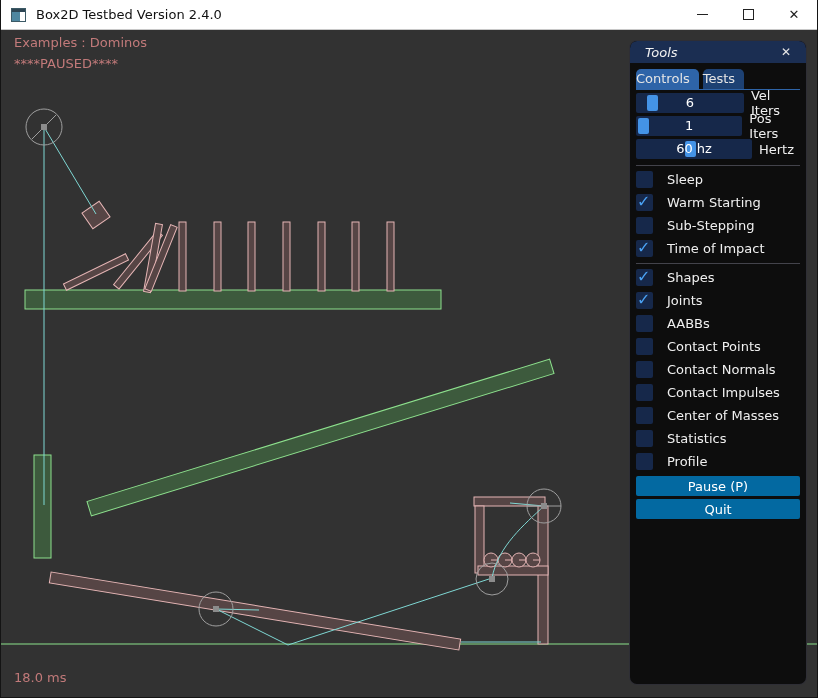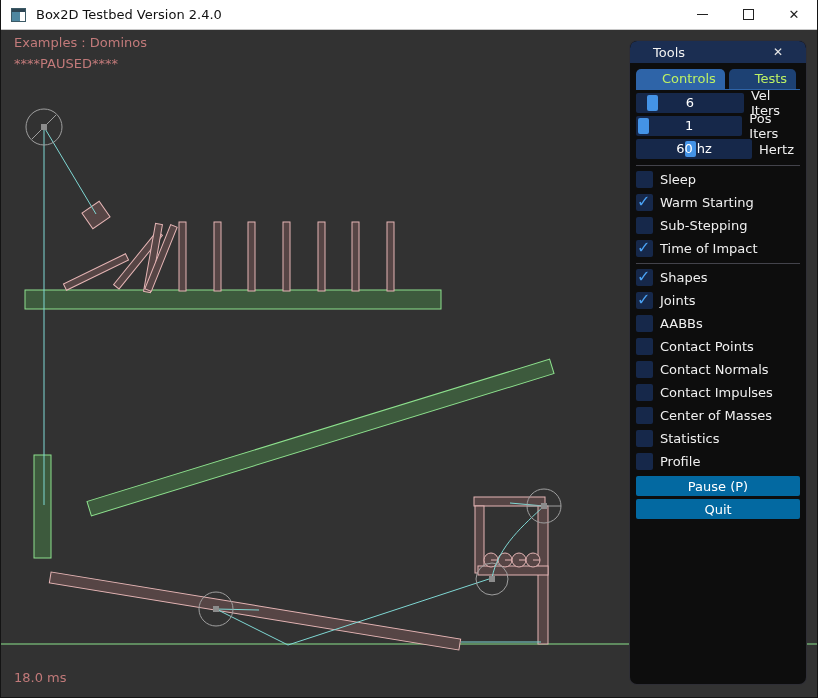--- a/index.html
+++ b/index.html
@@ -26,38 +26,38 @@
   .pink-line{stroke:#e5b5b5;stroke-width:1;fill:none;}
   .joint{stroke:#7fd8d4;stroke-width:1;fill:none;}
   .gray-circle{fill:none;stroke:#9f9f9f;stroke-width:1;}
   .gray-line{stroke:#9f9f9f;stroke-width:1;}
   .anchor{fill:#8c8c8c;}
   .ground{stroke:#8be28b;stroke-width:1;}
   .overlay-text{position:absolute;left:13px;font-size:13px;color:#c27a7a;white-space:pre;}
   
   #panel{position:absolute;left:628px;top:40px;width:178px;height:645px;background:#0d0d0d;
          border:1px solid rgba(110,110,128,0.35);border-radius:8px;overflow:hidden;}
-  #panel-title{height:22px;background:#1b2e52;display:flex;align-items:center;padding:0 23px;
-               color:#f2f2f2;font-size:13px;border-radius:7px 7px 0 0;}
+  #panel-title{height:22px;background:#1b2e52;display:flex;align-items:center;padding:0 15px;
+               color:#f2f2f2;font-size:13px;border-radius:7px 7px 0 0;font-style:italic;}
   #panel-close{margin-left:auto;color:#e8e8e8;font-size:12px;line-height:1;cursor:default;}
   #panel-body{padding:5px 6px 0 6px;}
   #tabbar{display:flex;gap:4px;margin-top:1px;border-bottom:1px solid #2e64a8;padding-left:0px;}
-  .tab{padding:2px 9px 3px 26px;font-size:13px;color:#bef264;background:#1d4173;border-radius:5px 5px 0 0;}
+  .tab{padding:2px 9px 3px 0;font-size:13px;color:#e5e5e5;background:#1d4173;border-radius:5px 5px 0 0;}
   .tab.checked{background:#2e64a8;}
   .slider-row{display:flex;align-items:center;height:20px;margin-top:3px;}
   .slider-track{position:relative;width:116px;height:20px;background:#16284a;border-radius:2px;overflow:hidden;}
   .slider-grab{position:absolute;top:2px;width:11px;height:16px;background:#4493e6;border-radius:2px;}
   .slider-value{position:relative;display:block;text-align:center;line-height:20px;font-size:13px;color:#fff;}
   .slider-label{margin-left:7px;font-size:13px;color:#f0f0f0;}
   .separator{height:1px;background:#43434b;margin:6px 0 5px 0;}
   .cb-row{display:flex;align-items:center;height:17px;margin-bottom:6px;}
   .cb-box{position:relative;width:17px;height:17px;background:#16284a;border-radius:2px;flex:none;}
   .cb-box.checked::after{content:"\2713";position:absolute;left:1px;top:-2px;color:#4ba3f5;
                          font-size:16px;font-weight:bold;}
-  .cb-label{margin-left:7px;font-size:13px;color:#f0f0f0;}
+  .cb-label{margin-left:14px;font-size:13px;color:#f0f0f0;}
   .panel-btn{height:20px;margin-bottom:3px;background:#0369a1;border-radius:2px;color:#fff;
              font-size:13px;display:flex;align-items:center;justify-content:center;}
 </style>
 </head>
 <body>
 
 <div id="window">
 
   <div id="titlebar">
     <div id="app-icon"></div>

